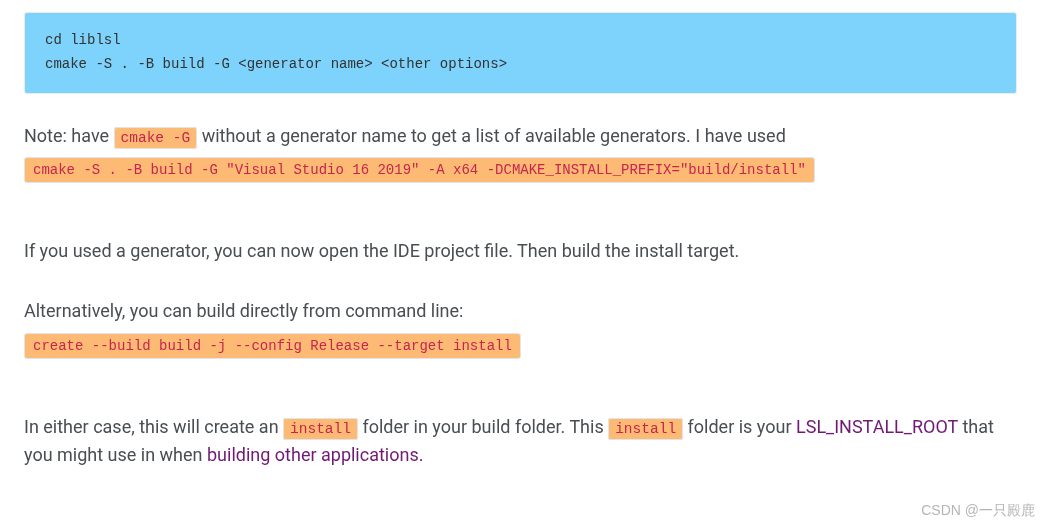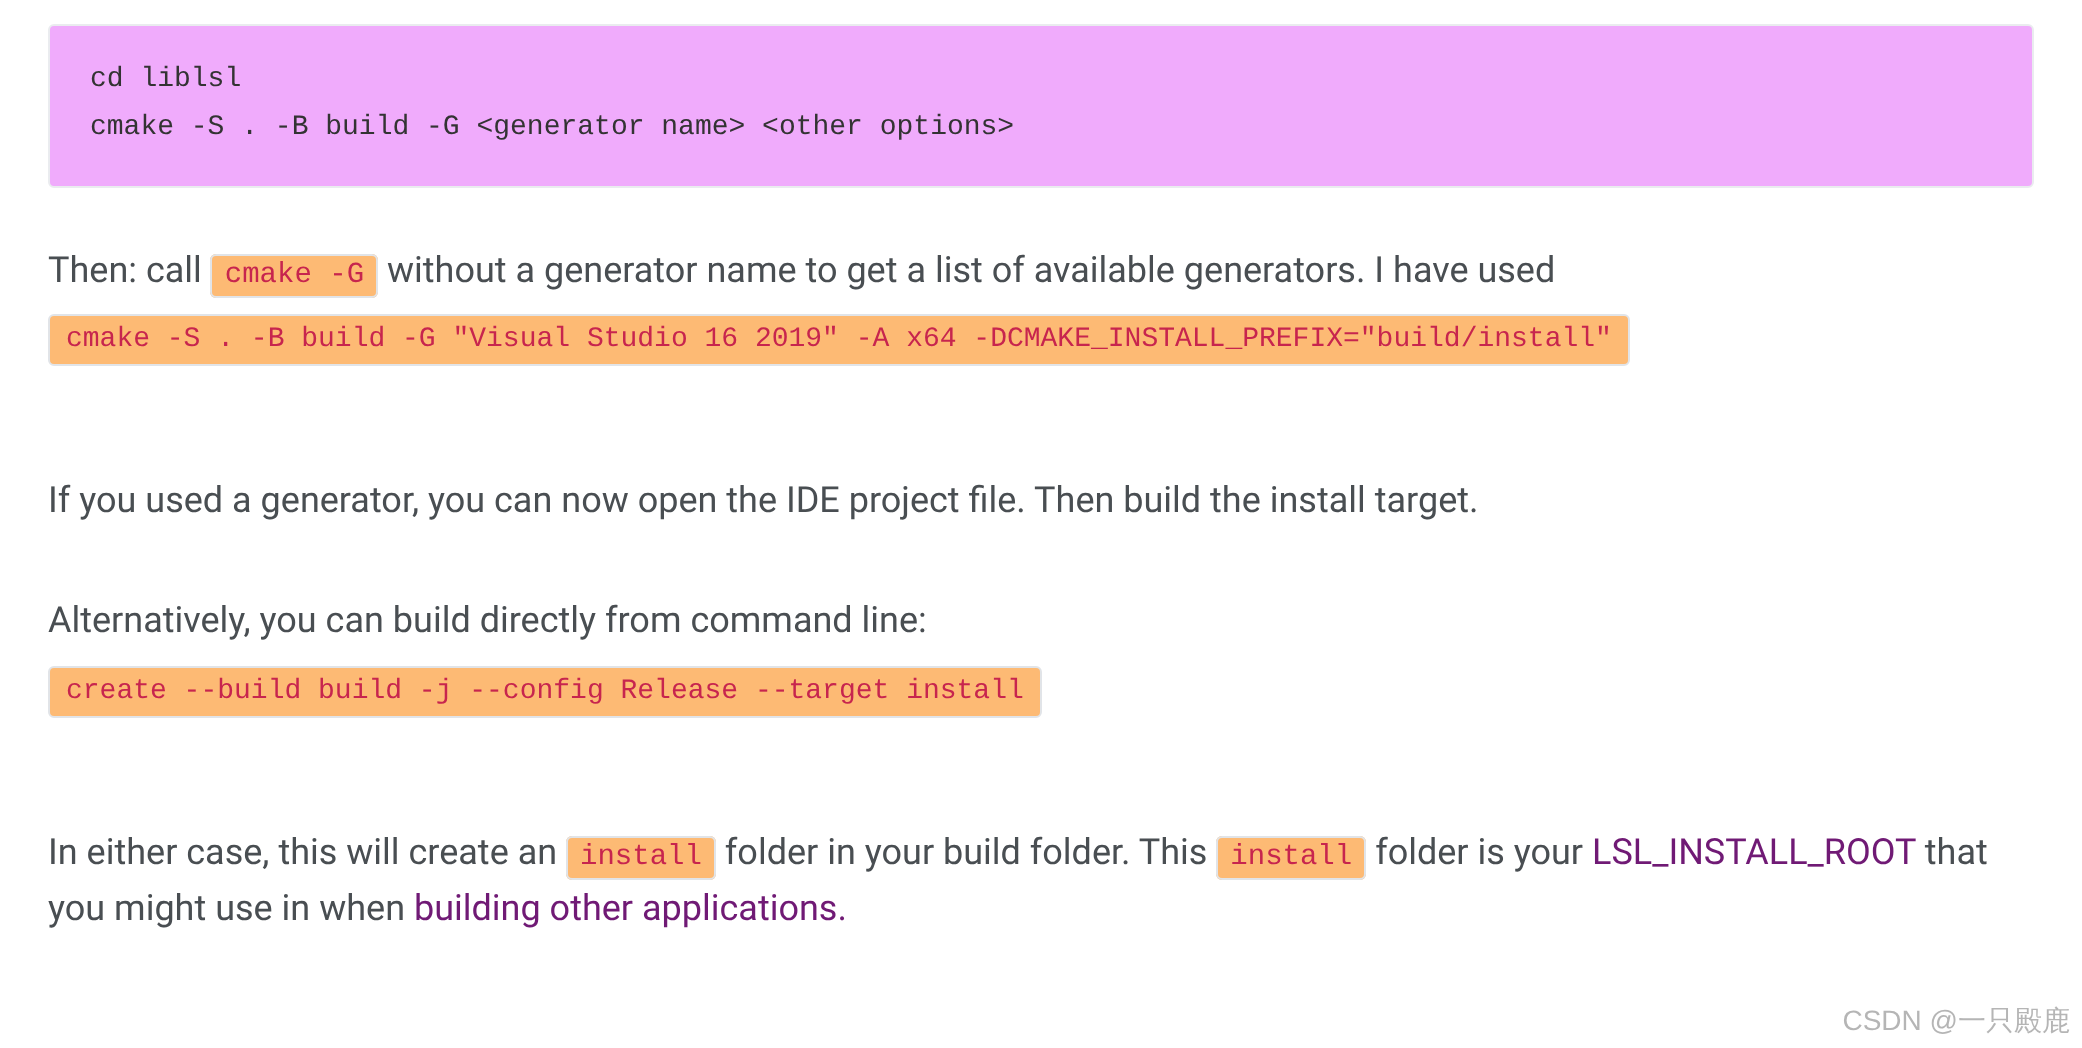--- a/index.html
+++ b/index.html
@@ -10,21 +10,21 @@
     background: #fff;
     width: 1041px;
     height: 524px;
     overflow: hidden;
     position: relative;
   }
   .content {
     padding: 0 24px 0 24px;
   }
   .code-block {
-    background: #f0abfc;
+    background: #7dd3fc;
     border: 1px solid #eaecef;
     border-radius: 3px;
     padding: 16px 20px;
     margin: 12px 0 28px 0;
     font-family: "SFMono-Regular", Consolas, "Liberation Mono", Menlo, monospace;
     font-size: 14px;
     line-height: 1.7;
     color: #333;
     white-space: pre;
   }
@@ -69,21 +69,21 @@
 </style>
 </head>
 <body>
 
 <div class="content">
 
   <div class="code-block">cd liblsl
 cmake -S . -B build -G &lt;generator name&gt; &lt;other options&gt;</div>
 
   <p class="body-text">
-    <span>Then: call </span>
+    <span>Note: have </span>
     <code class="inline">cmake -G</code>
     <span> without a generator name to get a list of available generators. I have used</span>
   </p>
 
   <code class="inline block-style">cmake -S . -B build -G "Visual Studio 16 2019" -A x64 -DCMAKE_INSTALL_PREFIX="build/install"</code>
 
   <p class="body-text spaced">If you used a generator, you can now open the IDE project file. Then build the install target.</p>
 
   <p class="body-text spaced">Alternatively, you can build directly from command line:</p>
 

